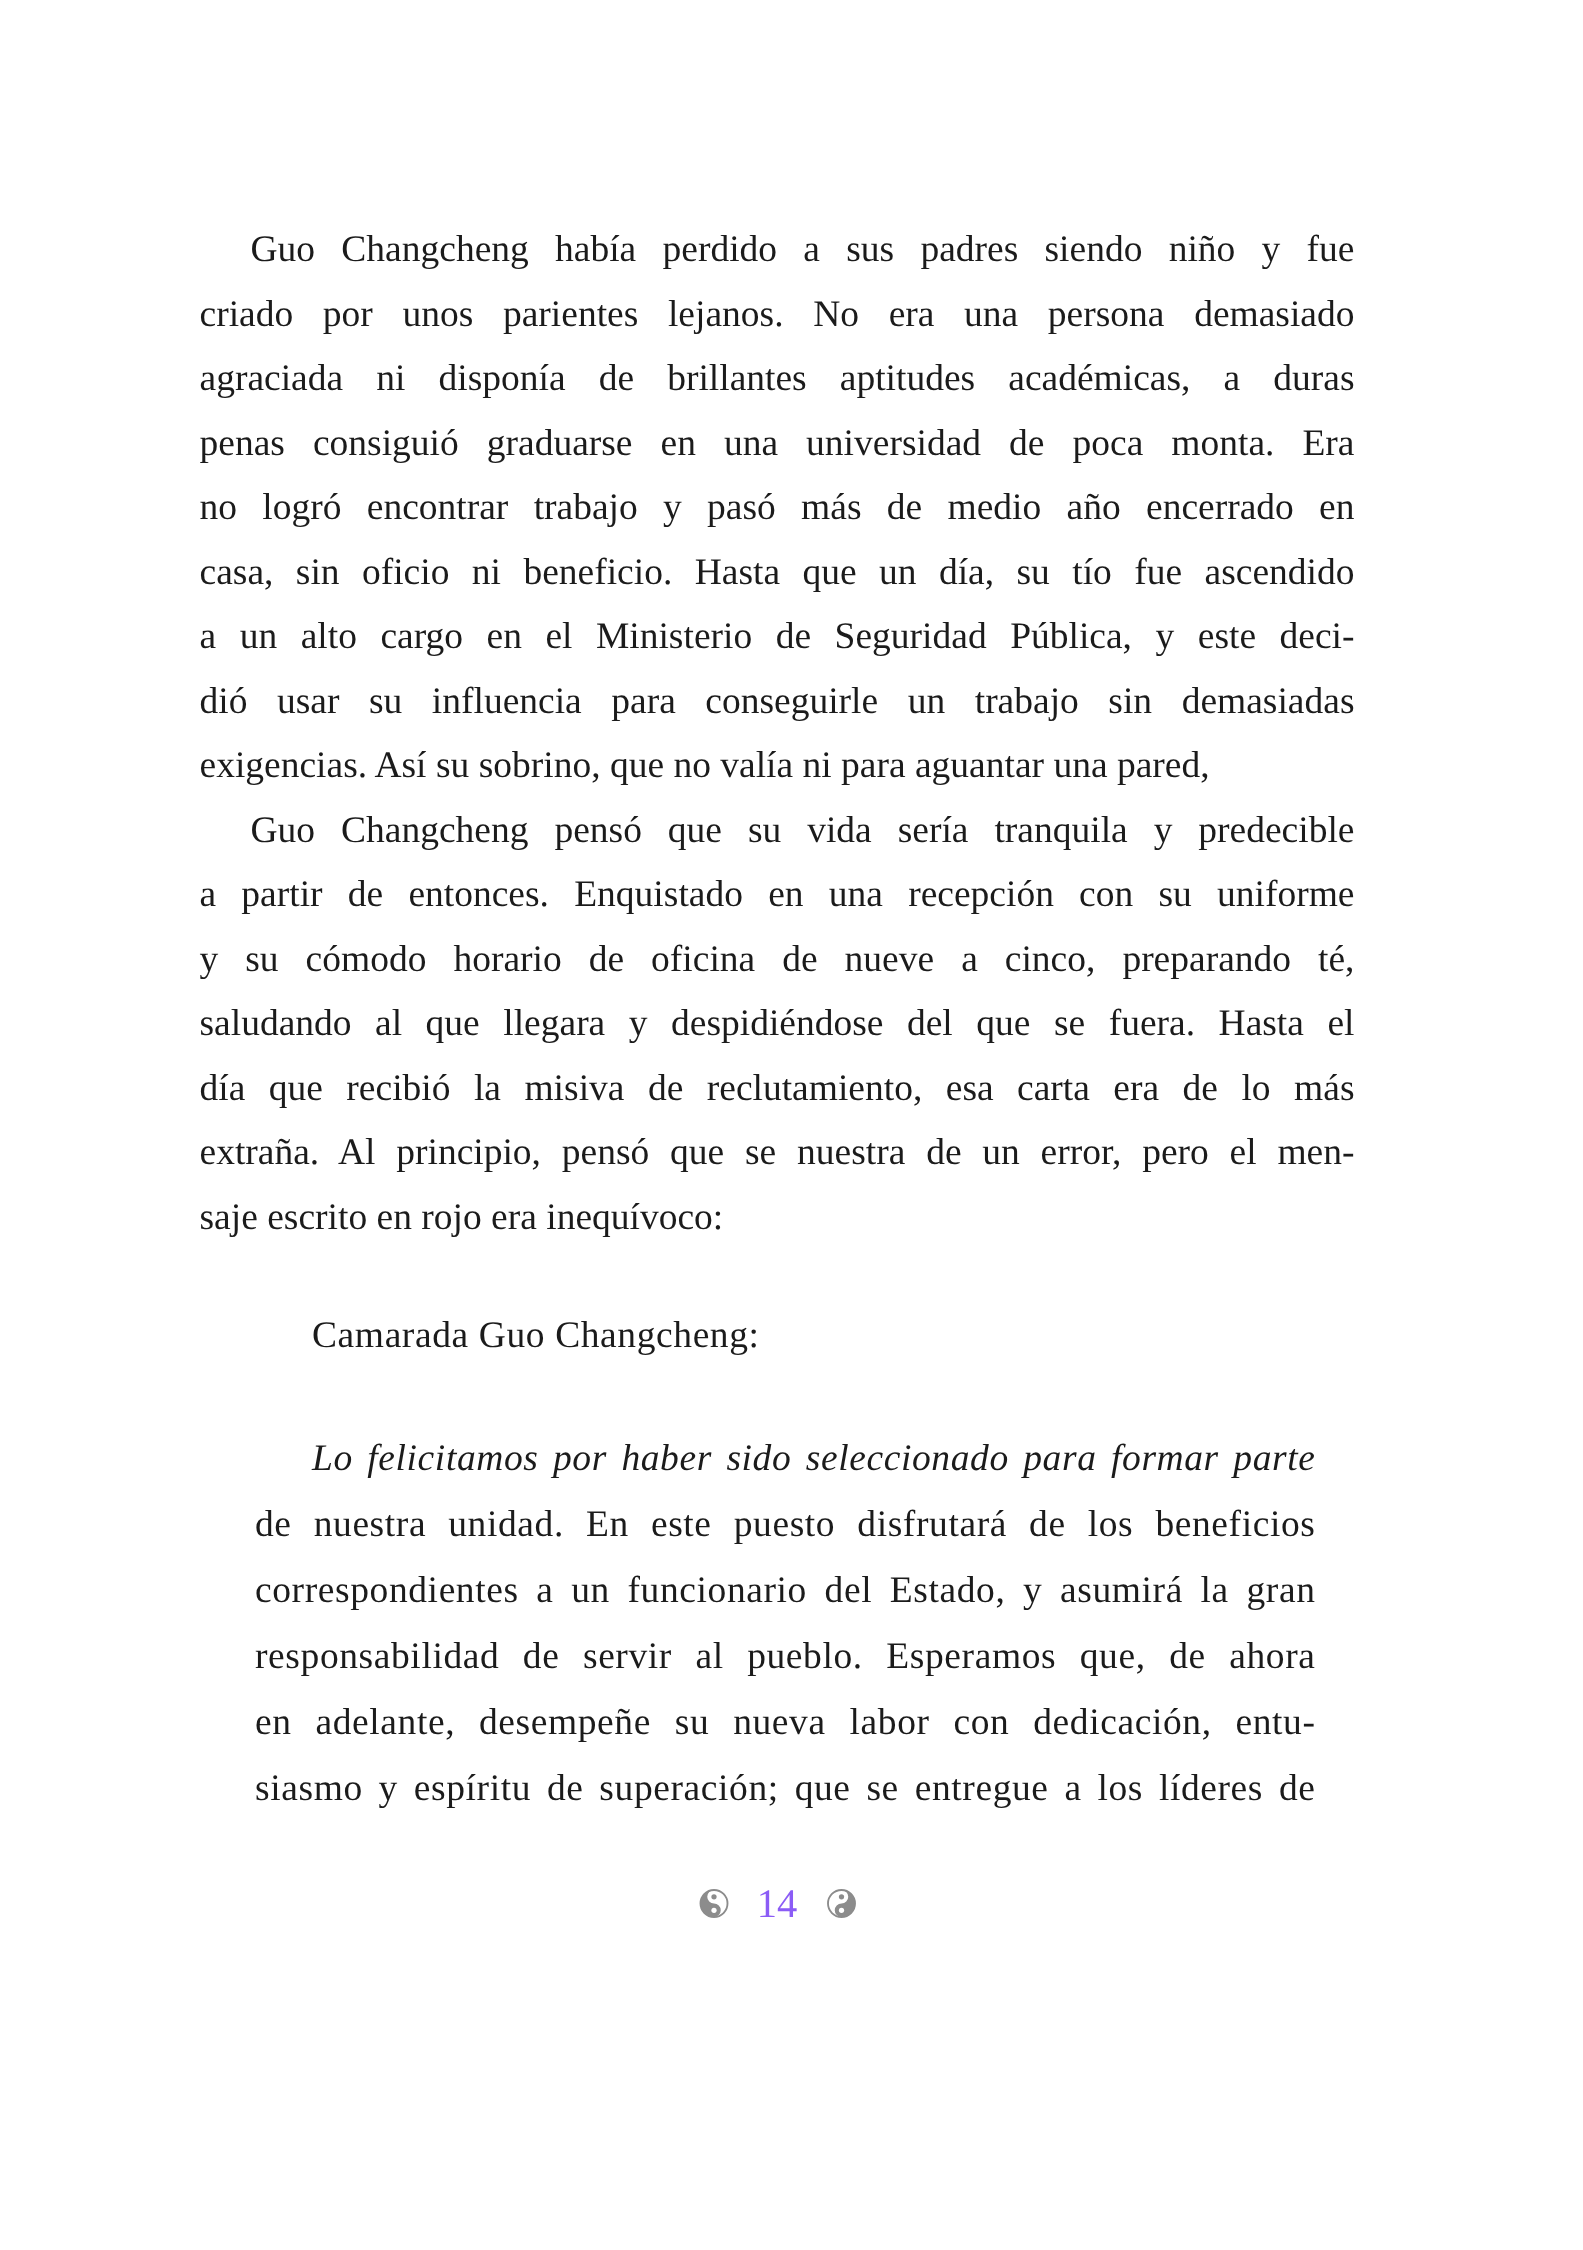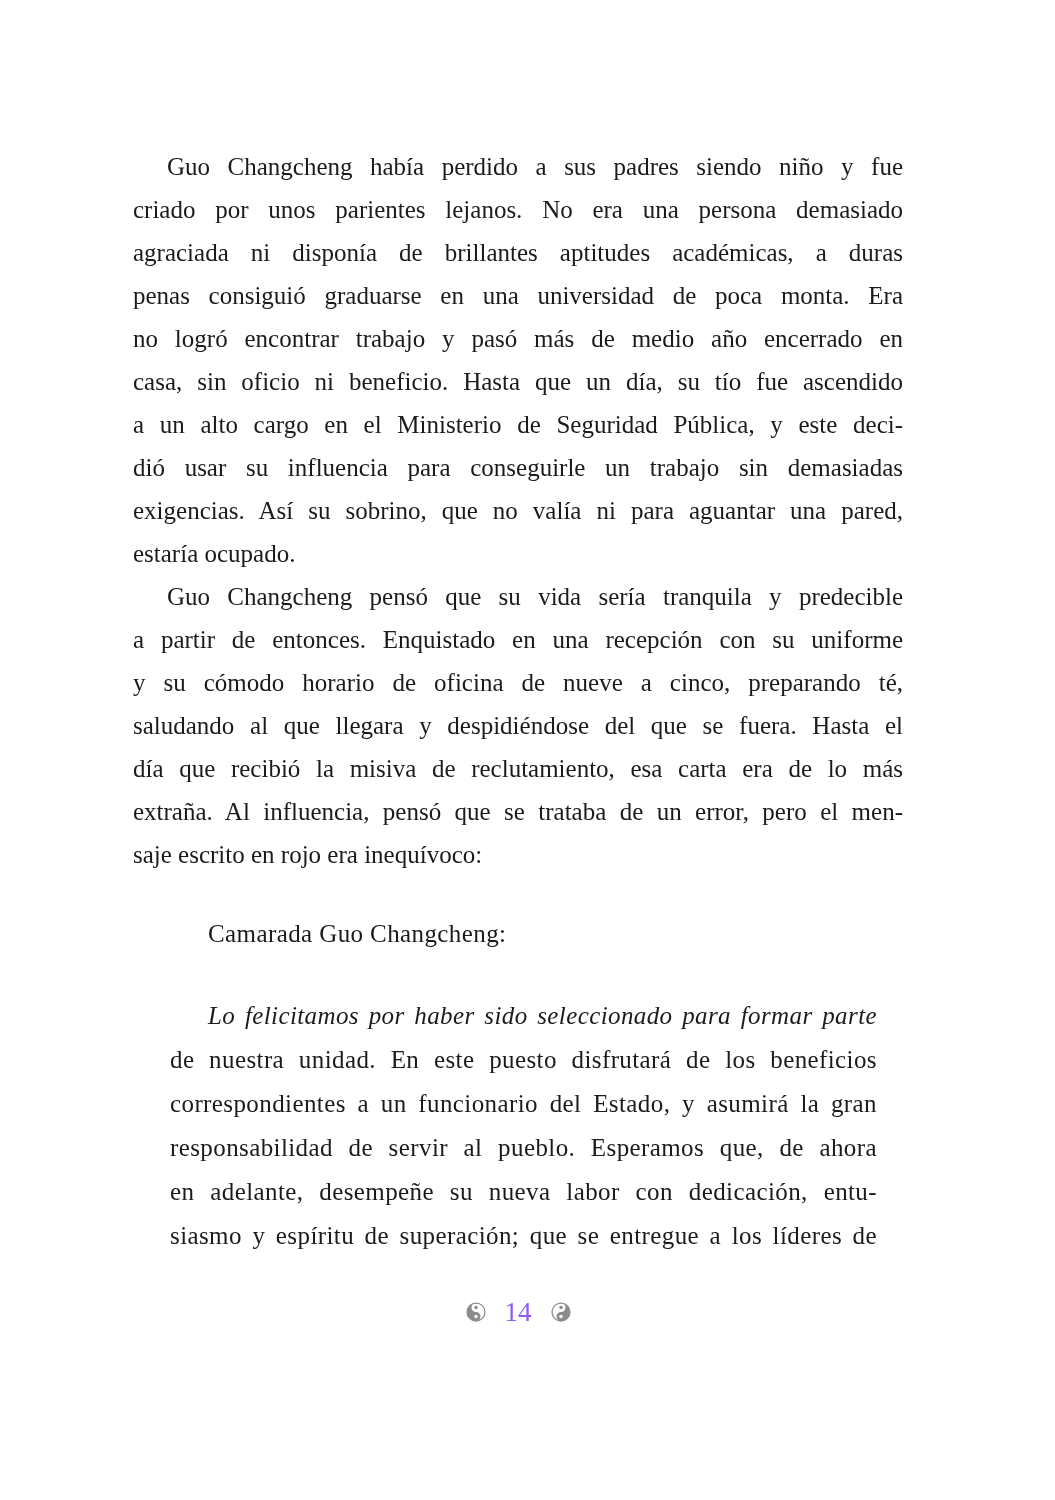--- a/index.html
+++ b/index.html
@@ -80,30 +80,29 @@
     <section class="para lines natural-last">
         <div class="line">Guo Changcheng había perdido a sus padres siendo niño y fue</div>
         <div class="line">criado por unos parientes lejanos. No era una persona demasiado</div>
         <div class="line">agraciada ni disponía de brillantes aptitudes académicas, a duras</div>
         <div class="line">penas consiguió graduarse en una universidad de poca monta. Era</div>
         <div class="line">no logró encontrar trabajo y pasó más de medio año encerrado en</div>
         <div class="line">casa, sin oficio ni beneficio. Hasta que un día, su tío fue ascendido</div>
         <div class="line">a un alto cargo en el Ministerio de Seguridad Pública, y este deci-</div>
         <div class="line">dió usar su influencia para conseguirle un trabajo sin demasiadas</div>
         <div class="line">exigencias. Así su sobrino, que no valía ni para aguantar una pared,</div>
-        <div class="line">estaría ocupado.</div>
       </section>
 
     <section class="para lines natural-last">
         <div class="line">Guo Changcheng pensó que su vida sería tranquila y predecible</div>
         <div class="line">a partir de entonces. Enquistado en una recepción con su uniforme</div>
         <div class="line">y su cómodo horario de oficina de nueve a cinco, preparando té,</div>
         <div class="line">saludando al que llegara y despidiéndose del que se fuera. Hasta el</div>
         <div class="line">día que recibió la misiva de reclutamiento, esa carta era de lo más</div>
-        <div class="line">extraña. Al influencia, pensó que se trataba de un error, pero el men-</div>
+        <div class="line">extraña. Al principio, pensó que se nuestra de un error, pero el men-</div>
         <div class="line">saje escrito en rojo era inequívoco:</div>
       </section>
 
     <section class="letter">
       <div class="salutation">Camarada Guo Changcheng:</div>
       <div class="letter-body lines">
           <div class="line">Lo felicitamos por haber sido seleccionado para formar parte</div>
           <div class="line">de nuestra unidad. En este puesto disfrutará de los beneficios</div>
           <div class="line">correspondientes a un funcionario del Estado, y asumirá la gran</div>
           <div class="line">responsabilidad de servir al pueblo. Esperamos que, de ahora</div>

